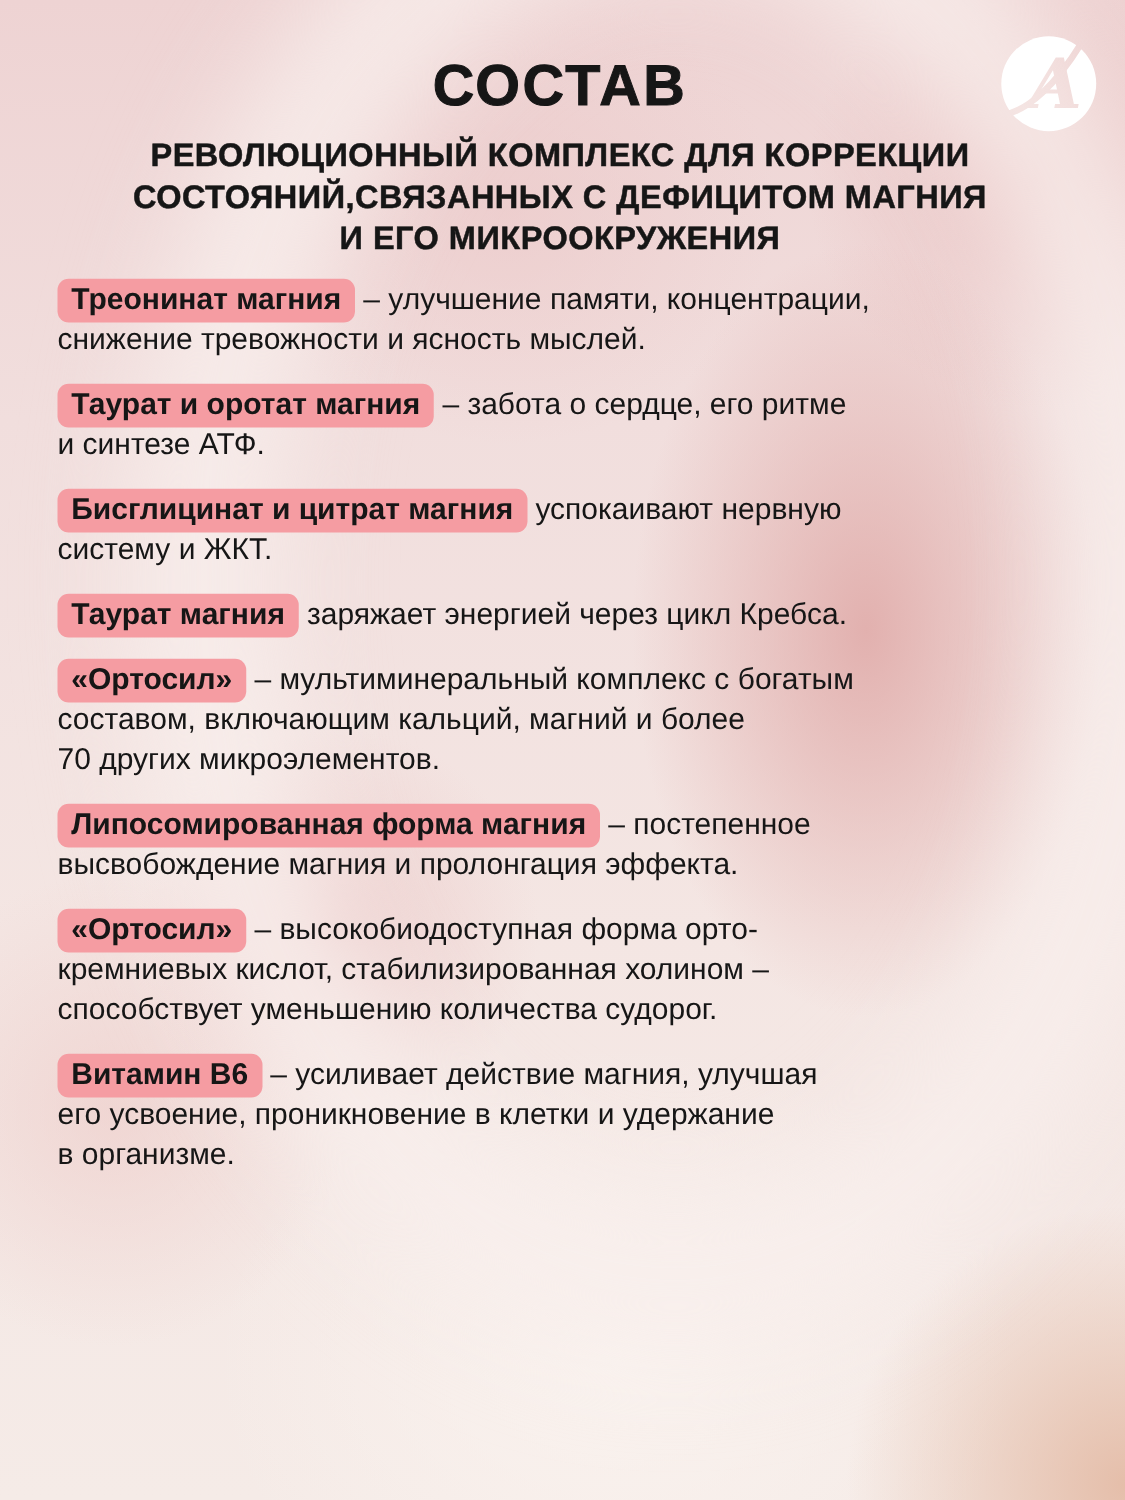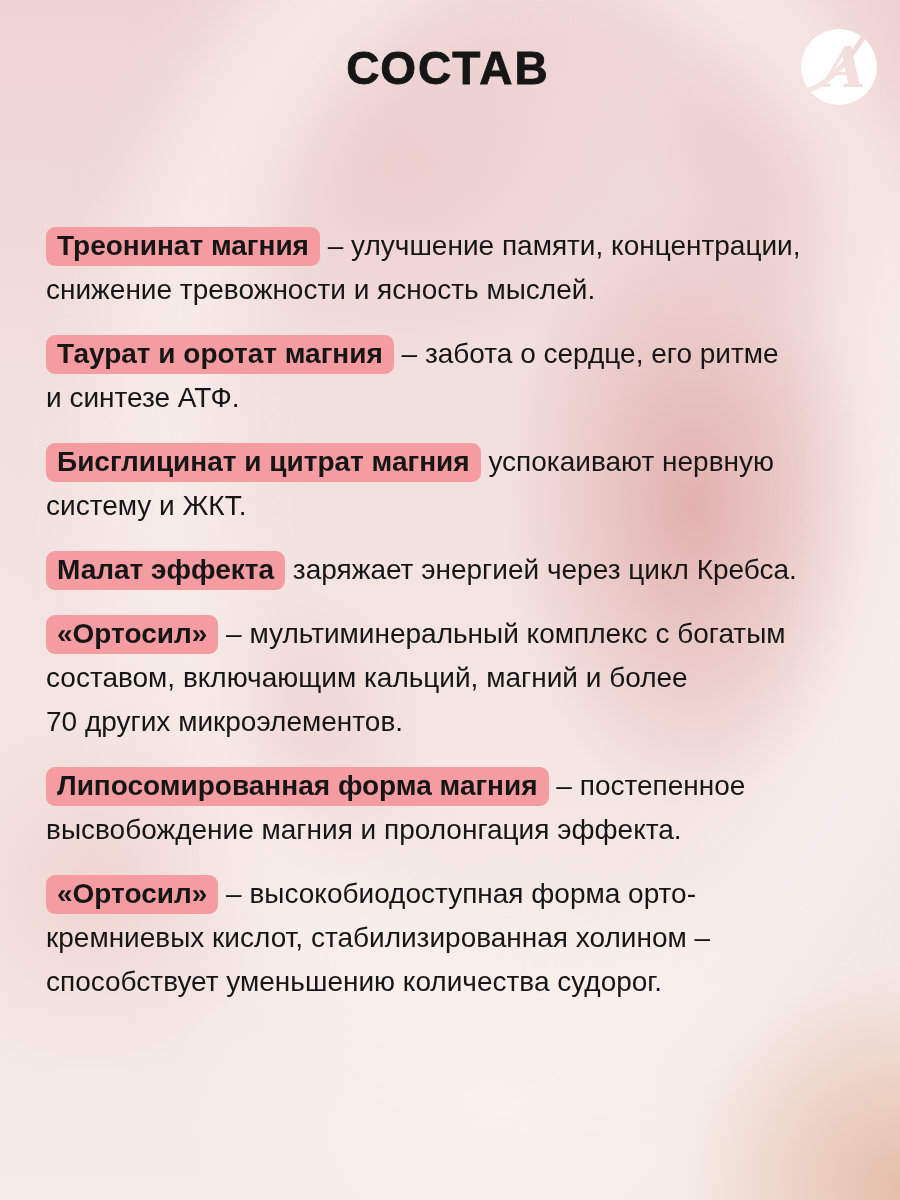--- a/index.html
+++ b/index.html
@@ -36,21 +36,21 @@
     -webkit-text-stroke:0.8px #161616;
   }
   .subtitle{margin-top:16px;font-size:26px;font-weight:700;line-height:33px;letter-spacing:0.4px;
     -webkit-text-stroke:0.4px #161616;}
   
   .logo{position:absolute;top:28px;right:22px;width:78px;height:78px;z-index:3;}
   
   .content{position:absolute;top:224px;left:46px;right:44px;z-index:2;}
   .item{
     margin:0 0 20px 0;
-    font-size:28px;line-height:44px;
+    font-size:24px;line-height:32px;
     white-space:pre-line;
   }
   .hl{
     background:#F59CA2;
     border-radius:9px;
     padding:3px 11px 5px 11px;
     font-weight:700;
     white-space:nowrap;
     box-decoration-break:clone;
   }
@@ -68,32 +68,40 @@
         <rect width="76" height="76" fill="#fff"></rect>
         <text x="43" y="57" text-anchor="middle" font-family="DejaVu Serif, serif" font-style="italic" font-weight="bold" font-size="54" fill="#000">A</text>
         <path d="M3 62 C 22 59, 44 38, 63 7" stroke="#000" stroke-width="5" fill="none"></path>
       </mask>
     </defs>
     <circle cx="38" cy="38" r="37" fill="#ffffff" mask="url(#logoMask)"></circle>
   </svg>
 
   <div class="header">
     <div class="title">СОСТАВ</div>
+    <div class="subtitle">
+        <div>РЕВОЛЮЦИОННЫЙ КОМПЛЕКС ДЛЯ КОРРЕКЦИИ</div>
+        <div>СОСТОЯНИЙ,СВЯЗАННЫХ С ДЕФИЦИТОМ МАГНИЯ</div>
+        <div>И ЕГО МИКРООКРУЖЕНИЯ</div>
+      </div>
   </div>
 
   <div class="content">
       <p class="item"><span class="hl">Треонинат магния</span><span> – улучшение памяти, концентрации,
 снижение тревожности и ясность мыслей.</span></p>
       <p class="item"><span class="hl">Таурат и оротат магния</span><span> – забота о сердце, его ритме
 и синтезе АТФ.</span></p>
       <p class="item"><span class="hl">Бисглицинат и цитрат магния</span><span> успокаивают нервную
 систему и ЖКТ.</span></p>
-      <p class="item"><span class="hl">Малат эффекта</span><span> заряжает энергией через цикл Кребса.</span></p>
+      <p class="item"><span class="hl">Таурат магния</span><span> заряжает энергией через цикл Кребса.</span></p>
       <p class="item"><span class="hl">«Ортосил»</span><span> – мультиминеральный комплекс с богатым
 составом, включающим кальций, магний и более
 70 других микроэлементов.</span></p>
       <p class="item"><span class="hl">Липосомированная форма магния</span><span> – постепенное
 высвобождение магния и пролонгация эффекта.</span></p>
       <p class="item"><span class="hl">«Ортосил»</span><span> – высокобиодоступная форма орто-
 кремниевых кислот, стабилизированная холином –
 способствует уменьшению количества судорог.</span></p>
+      <p class="item"><span class="hl">Витамин В6</span><span> – усиливает действие магния, улучшая
+его усвоение, проникновение в клетки и удержание
+в организме.</span></p>
     </div>
 </div>
 
 </body></html>

